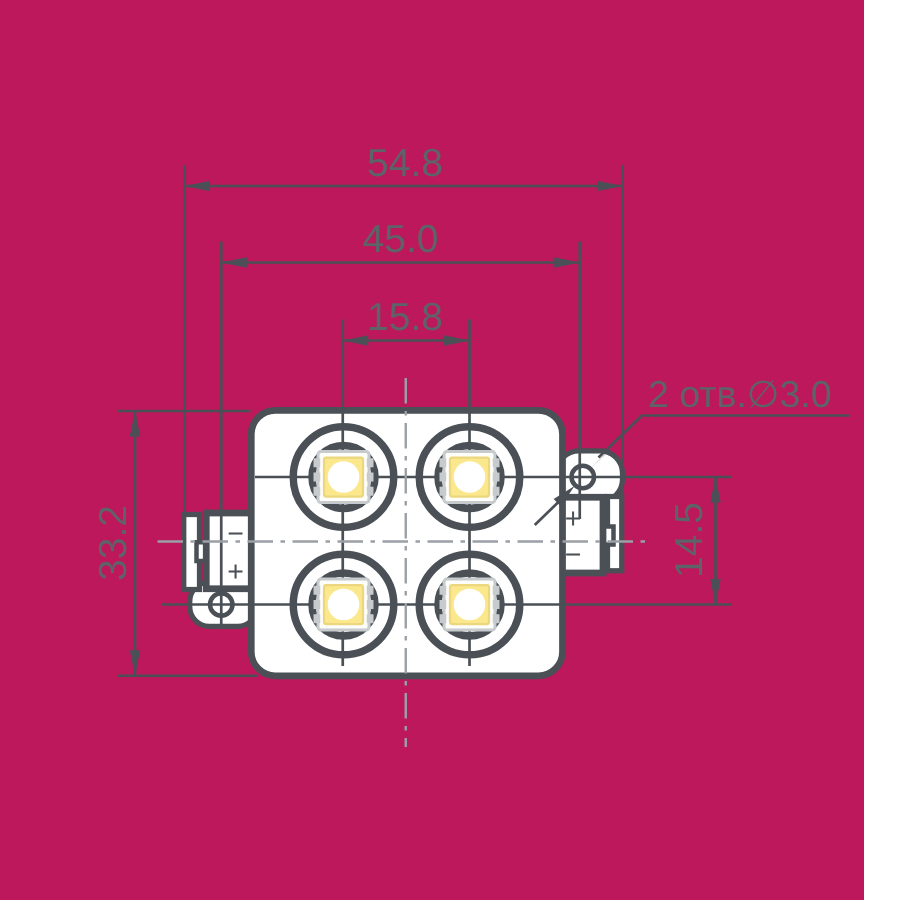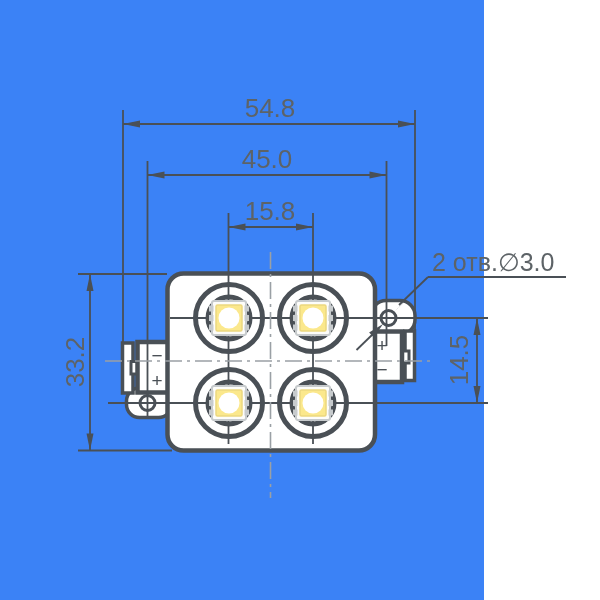--- a/index.html
+++ b/index.html
@@ -1,16 +1,16 @@
 <!DOCTYPE html>
 <html><head>
 <meta charset="utf-8">
 <style>
   html,body{margin:0;padding:0;background:#ffffff;}
-  .stage{width:484px;height:600px;position:relative;background:#3b82f6;
+  .stage{width:576px;height:600px;position:relative;background:#be185d;
          font-family:"Liberation Sans", sans-serif;}
   svg{display:block;}
   text{font-family:"Liberation Sans", sans-serif;}
   .dimtxt{font-size:26px;fill:#5d6367;}
   .notetxt{font-size:25px;fill:#5d6367;}
   .poltxt{font-size:19px;fill:#4a5056;}
 </style>
 </head>
 <body>
 

